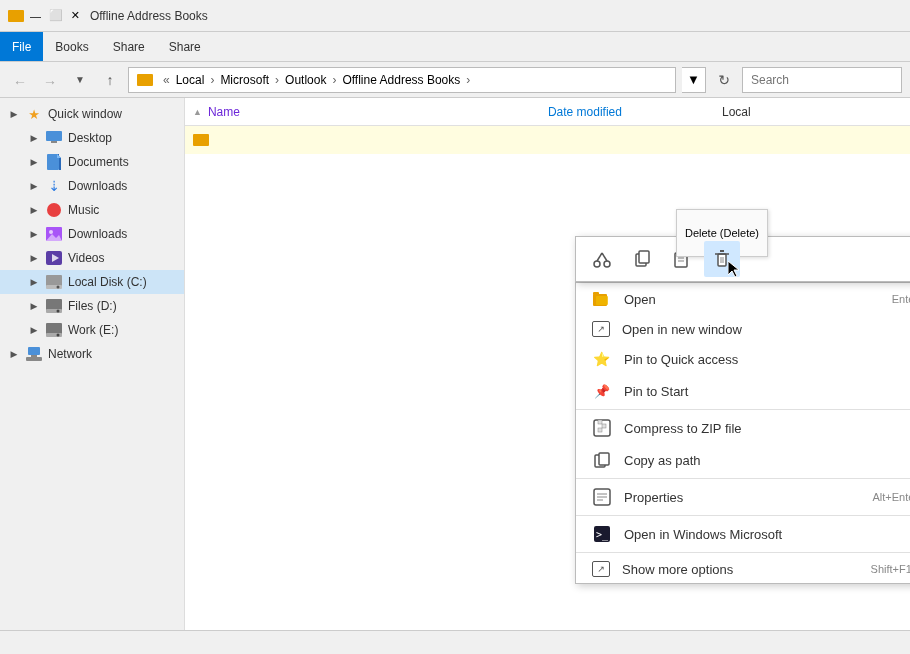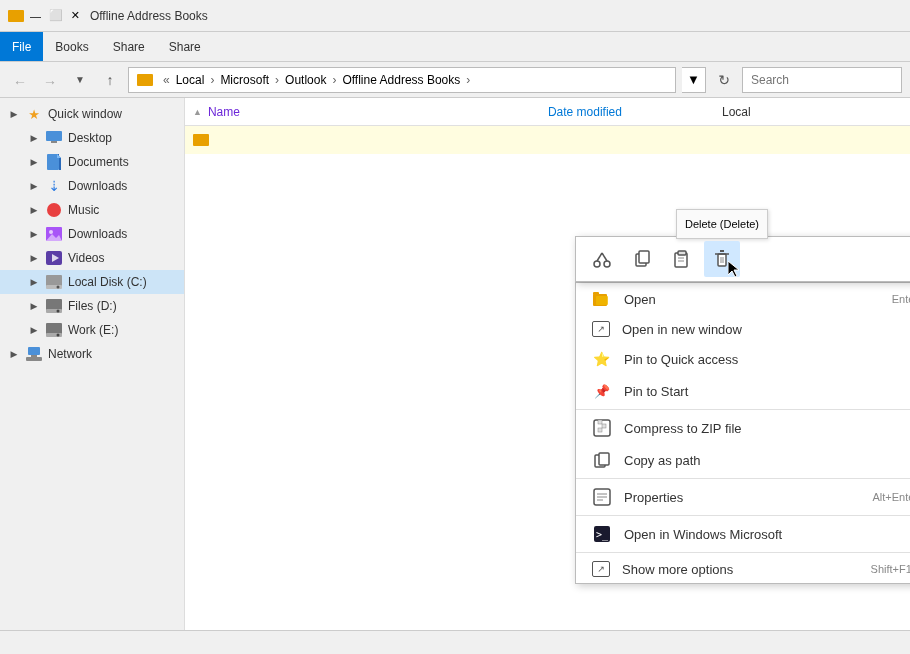--- a/index.html
+++ b/index.html
@@ -255,21 +255,21 @@
       padding: 4px 8px;
       gap: 4px;
       position: relative;
     }
     .tooltip-box {
       position: absolute;
       top: -28px;
       left: 100px;
       background: #fafafa;
       border: 1px solid #ccc;
-      padding: 8px 8px;
+      padding: 17px 8px;
       font-size: 11px;
       white-space: nowrap;
       box-shadow: 1px 1px 4px rgba(0,0,0,0.15);
       text-align: right;
     }
     .toolbar-icon-btn {
       width: 36px;
       height: 36px;
       display: flex;
       align-items: center;

